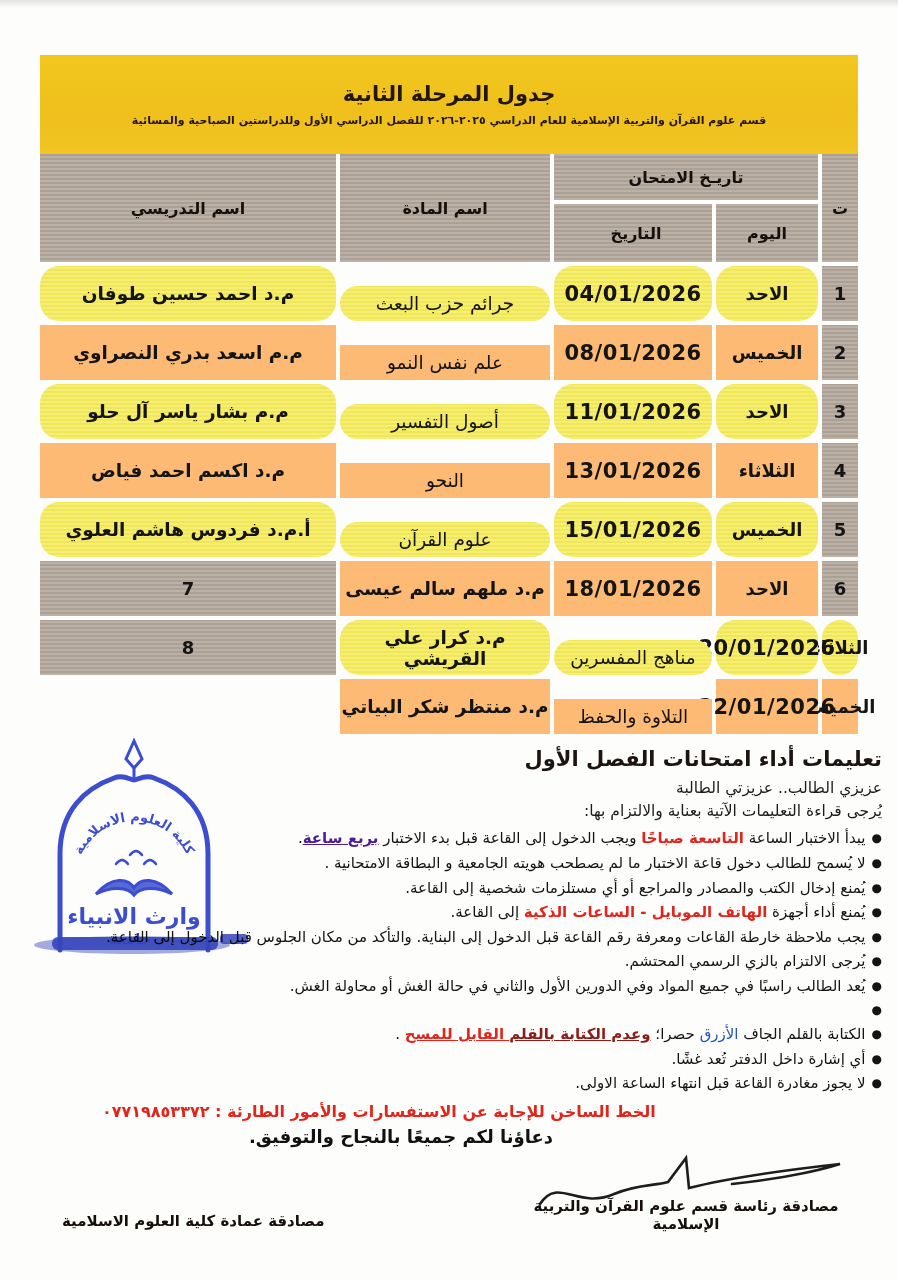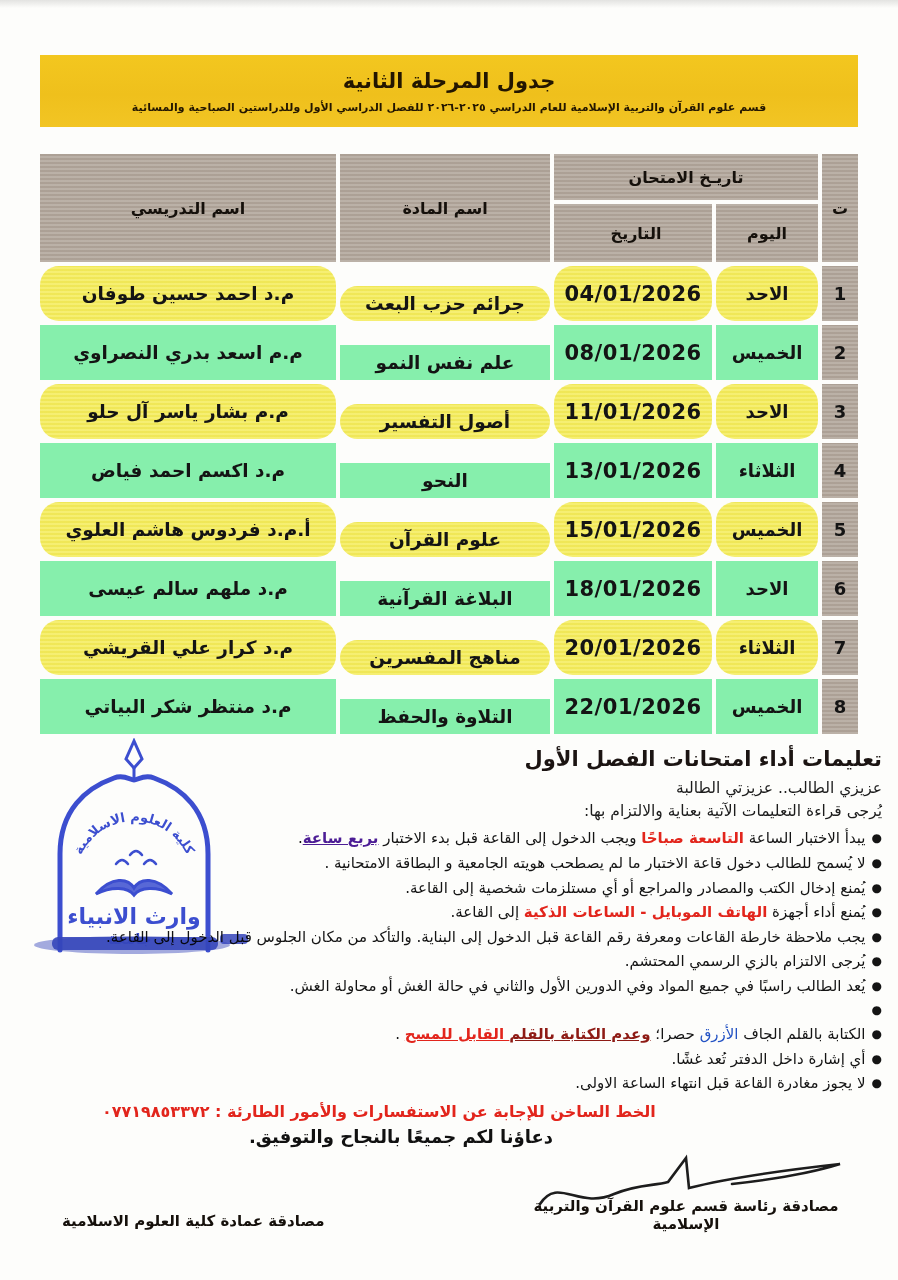--- a/index.html
+++ b/index.html
@@ -8,21 +8,21 @@
     background:#fdfdfb;
     font-family:"DejaVu Sans",sans-serif;
     direction:rtl;
     color:#141414;
   }
   .top-edge{position:absolute;top:0;left:0;width:898px;height:8px;
     background:linear-gradient(#e3e3e1,rgba(255,255,255,0));}
 
   
   .band{
-    position:absolute;left:40px;top:55px;width:818px;height:72px;
+    position:absolute;left:40px;top:55px;width:818px;height:99px;
     background:linear-gradient(180deg,#f3c71f 0%,#efc01c 55%,#f2c524 100%);
     display:flex;flex-direction:column;align-items:center;justify-content:center;gap:8px;
     text-align:left;
   }
   .band .t1{font-size:21px;font-weight:bold;color:#231600;}
   .band .t2{font-size:11px;font-weight:bold;color:#231600;padding:0 14px;}
 
   
   .schedule{
     position:absolute;left:40px;top:154px;width:818px;
@@ -42,24 +42,24 @@
   .c-day{grid-column:2;grid-row:2;}
   .c-date{grid-column:3;grid-row:2;padding-left:6px;}
   .c-subj{grid-column:4;grid-row:1/3;}
   .c-inst{grid-column:5;grid-row:1/3;}
   .num{
     background:#b3a89d;
     background-image:repeating-linear-gradient(0deg,rgba(255,255,255,.10) 0 2px,rgba(90,70,60,.08) 2px 4px);
     font-weight:bold;font-size:18px;
   }
   .rowY{background:#f4ec5b;background-image:repeating-linear-gradient(0deg,rgba(255,255,255,.14) 0 2px,rgba(160,140,20,.05) 2px 4px);border-radius:19px;}
-  .rowW{background:#86efac;}
+  .rowW{background:#fdba74;}
   .d-day{font-weight:bold;font-size:18px;}
   .d-date{font-weight:bold;font-size:21px;letter-spacing:.5px;direction:ltr;}
-  .d-subj{font-weight:bold;font-size:18.5px;margin-top:20px;}
+  .d-subj{font-weight:normal;font-size:18.5px;margin-top:20px;}
   .d-inst{font-weight:bold;font-size:18.5px;}
 
   
   .instructions{
     position:absolute;top:744px;right:16px;left:30px;
     text-align:right;line-height:1.45;
   }
   .ins-heading{font-size:21px;font-weight:bold;color:#1b1412;margin-bottom:3px;}
   .ins-greeting,.ins-intro{font-size:15.5px;color:#1c1c1c;}
   .bullets{margin-top:5px;}
@@ -133,21 +133,20 @@
     <div class="cell d-subj rowW">النحو</div>
     <div class="cell d-inst rowW">م.د اكسم احمد فياض</div>
     <div class="cell num">5</div>
     <div class="cell d-day rowY">الخميس</div>
     <div class="cell d-date rowY">15/01/2026</div>
     <div class="cell d-subj rowY">علوم القرآن</div>
     <div class="cell d-inst rowY">أ.م.د فردوس هاشم العلوي</div>
     <div class="cell num">6</div>
     <div class="cell d-day rowW">الاحد</div>
     <div class="cell d-date rowW">18/01/2026</div>
-    <div class="cell d-subj rowW">البلاغة القرآنية</div>
     <div class="cell d-inst rowW">م.د ملهم سالم عيسى</div>
     <div class="cell num">7</div>
     <div class="cell d-day rowY">الثلاثاء</div>
     <div class="cell d-date rowY">20/01/2026</div>
     <div class="cell d-subj rowY">مناهج المفسرين</div>
     <div class="cell d-inst rowY">م.د كرار علي القريشي</div>
     <div class="cell num">8</div>
     <div class="cell d-day rowW">الخميس</div>
     <div class="cell d-date rowW">22/01/2026</div>
     <div class="cell d-subj rowW">التلاوة والحفظ</div>

